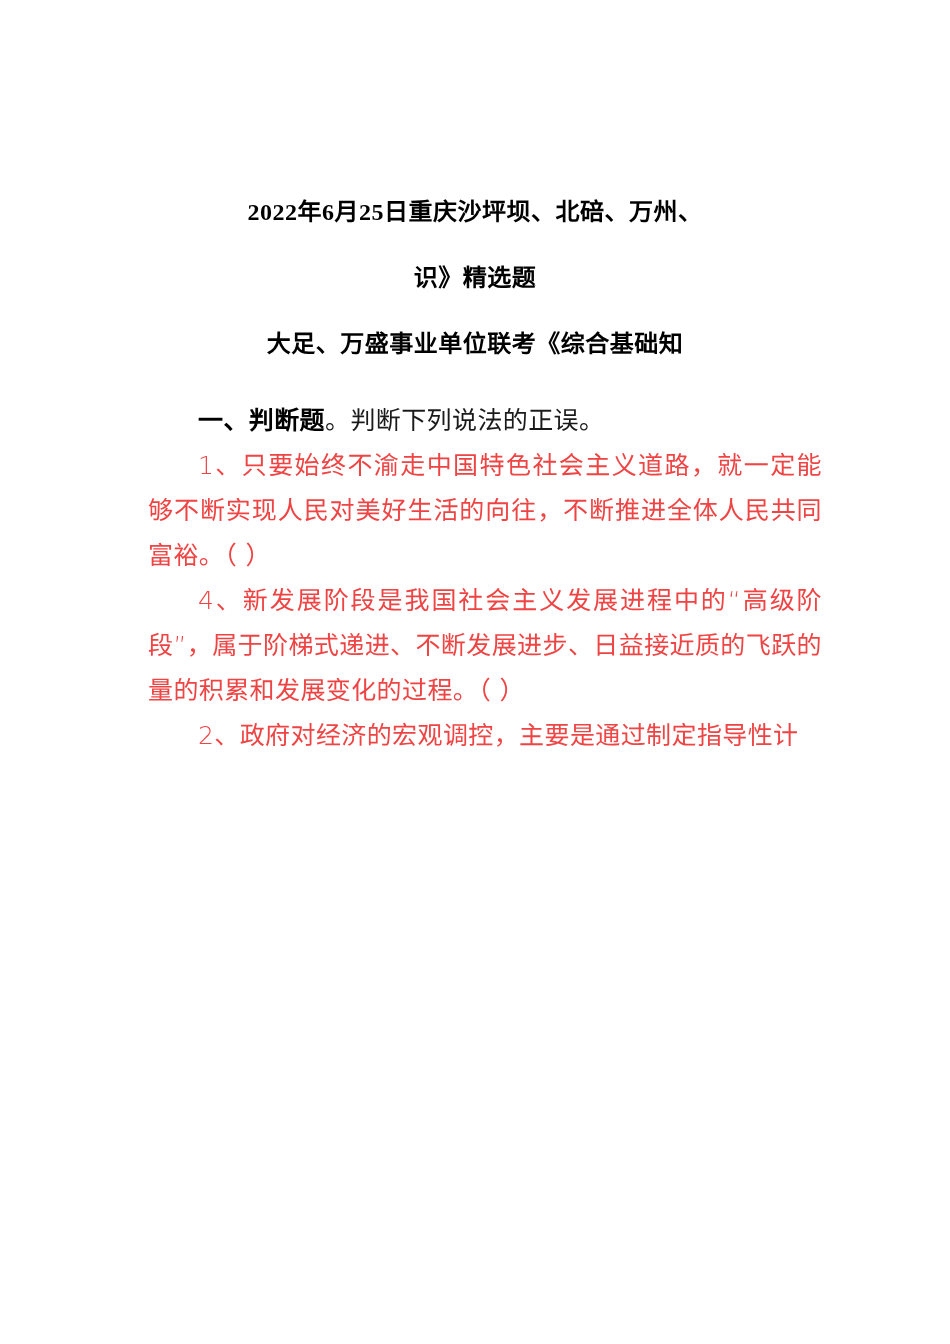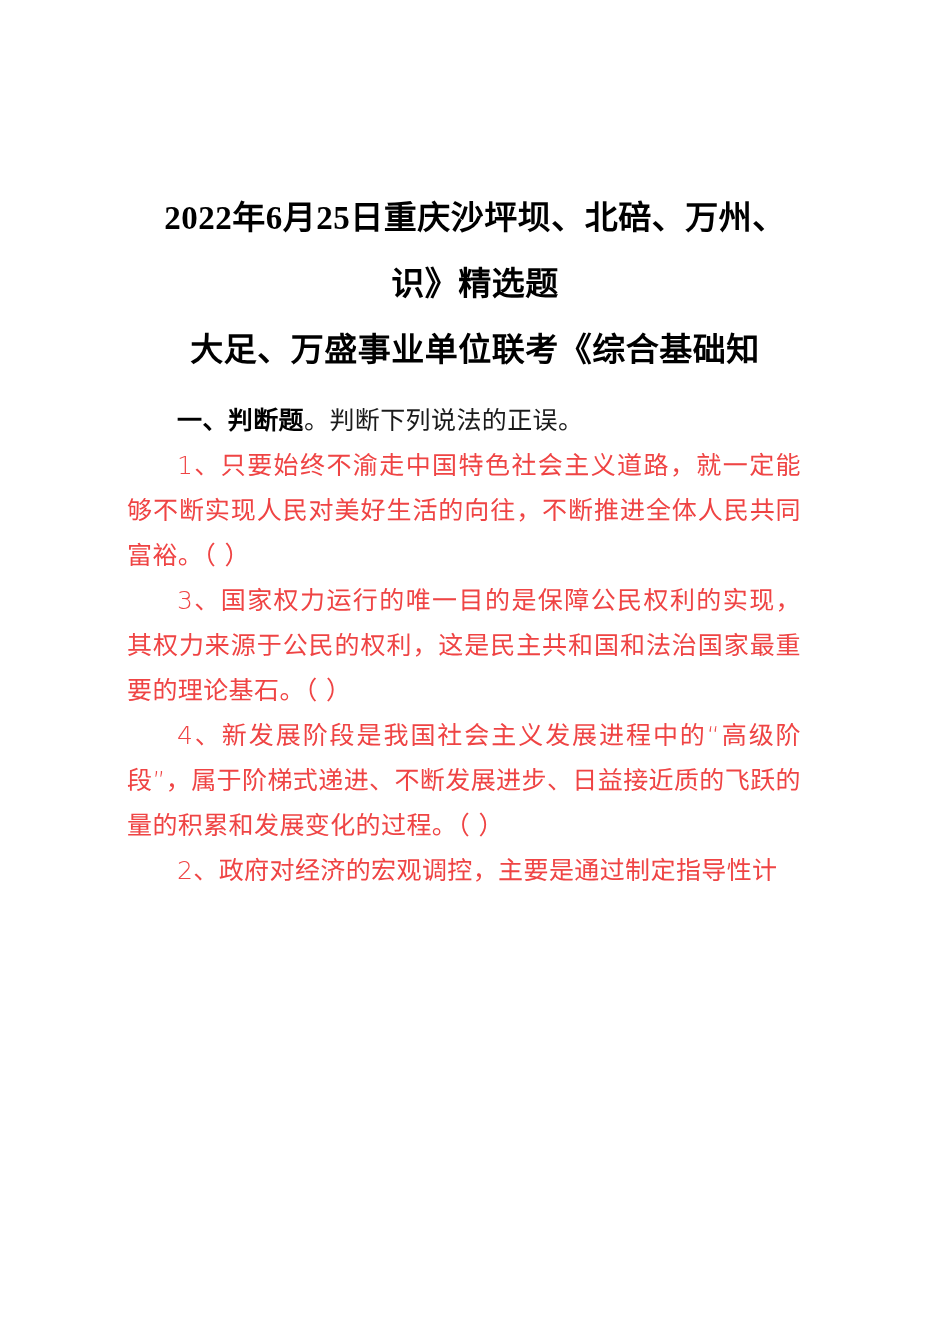--- a/index.html
+++ b/index.html
@@ -21,31 +21,31 @@
 
   
   .doc-title {
     position: absolute;
     top: 163px;
     left: 138px;
     width: 674px;
     text-align: center;
     font-family: "Liberation Serif", "DejaVu Serif", serif;
     font-weight: bold;
-    font-size: 33px;
+    font-size: 24px;
     line-height: 66px;
     color: #000000;
     letter-spacing: 0.5px;
   }
 
   
   .body-block {
     position: absolute;
     top: 398px;
-    left: 127px;
+    left: 148px;
     width: 674px;
   }
 
   .para {
     font-family: "DejaVu Sans", "Liberation Sans", sans-serif;
     font-size: 25px;
     line-height: 45px;
     color: #ef4444;
     text-align: justify;
     text-justify: inter-ideograph;
@@ -92,21 +92,20 @@
     <div>大足、万盛事业单位联考《综合基础知</div>
   </h1>
 
   <div class="body-block">
 
     <p class="section-heading"><span class="lead">一、判断题</span><span class="rest">。判断下列说法的正误。</span></p>
 
     <p class="para">1、只要始终不渝走中国特色社会主义道路，就一定能够不断实现人民对美好生活的向往，不断推进全体人民共同富裕。（    ）</p>
 
 
-    <p class="para">3、国家权力运行的唯一目的是保障公民权利的实现，其权力来源于公民的权利，这是民主共和国和法治国家最重要的理论基石。（    ）</p>
 
 
     <p class="para">4、新发展阶段是我国社会主义发展进程中的“高级阶段”，属于阶梯式递进、不断发展进步、日益接近质的飞跃的量的积累和发展变化的过程。（    ）</p>
 
     <p class="para truncated">2、政府对经济的宏观调控，主要是通过制定指导性计</p>
 
   </div>
 
 </div>
 

